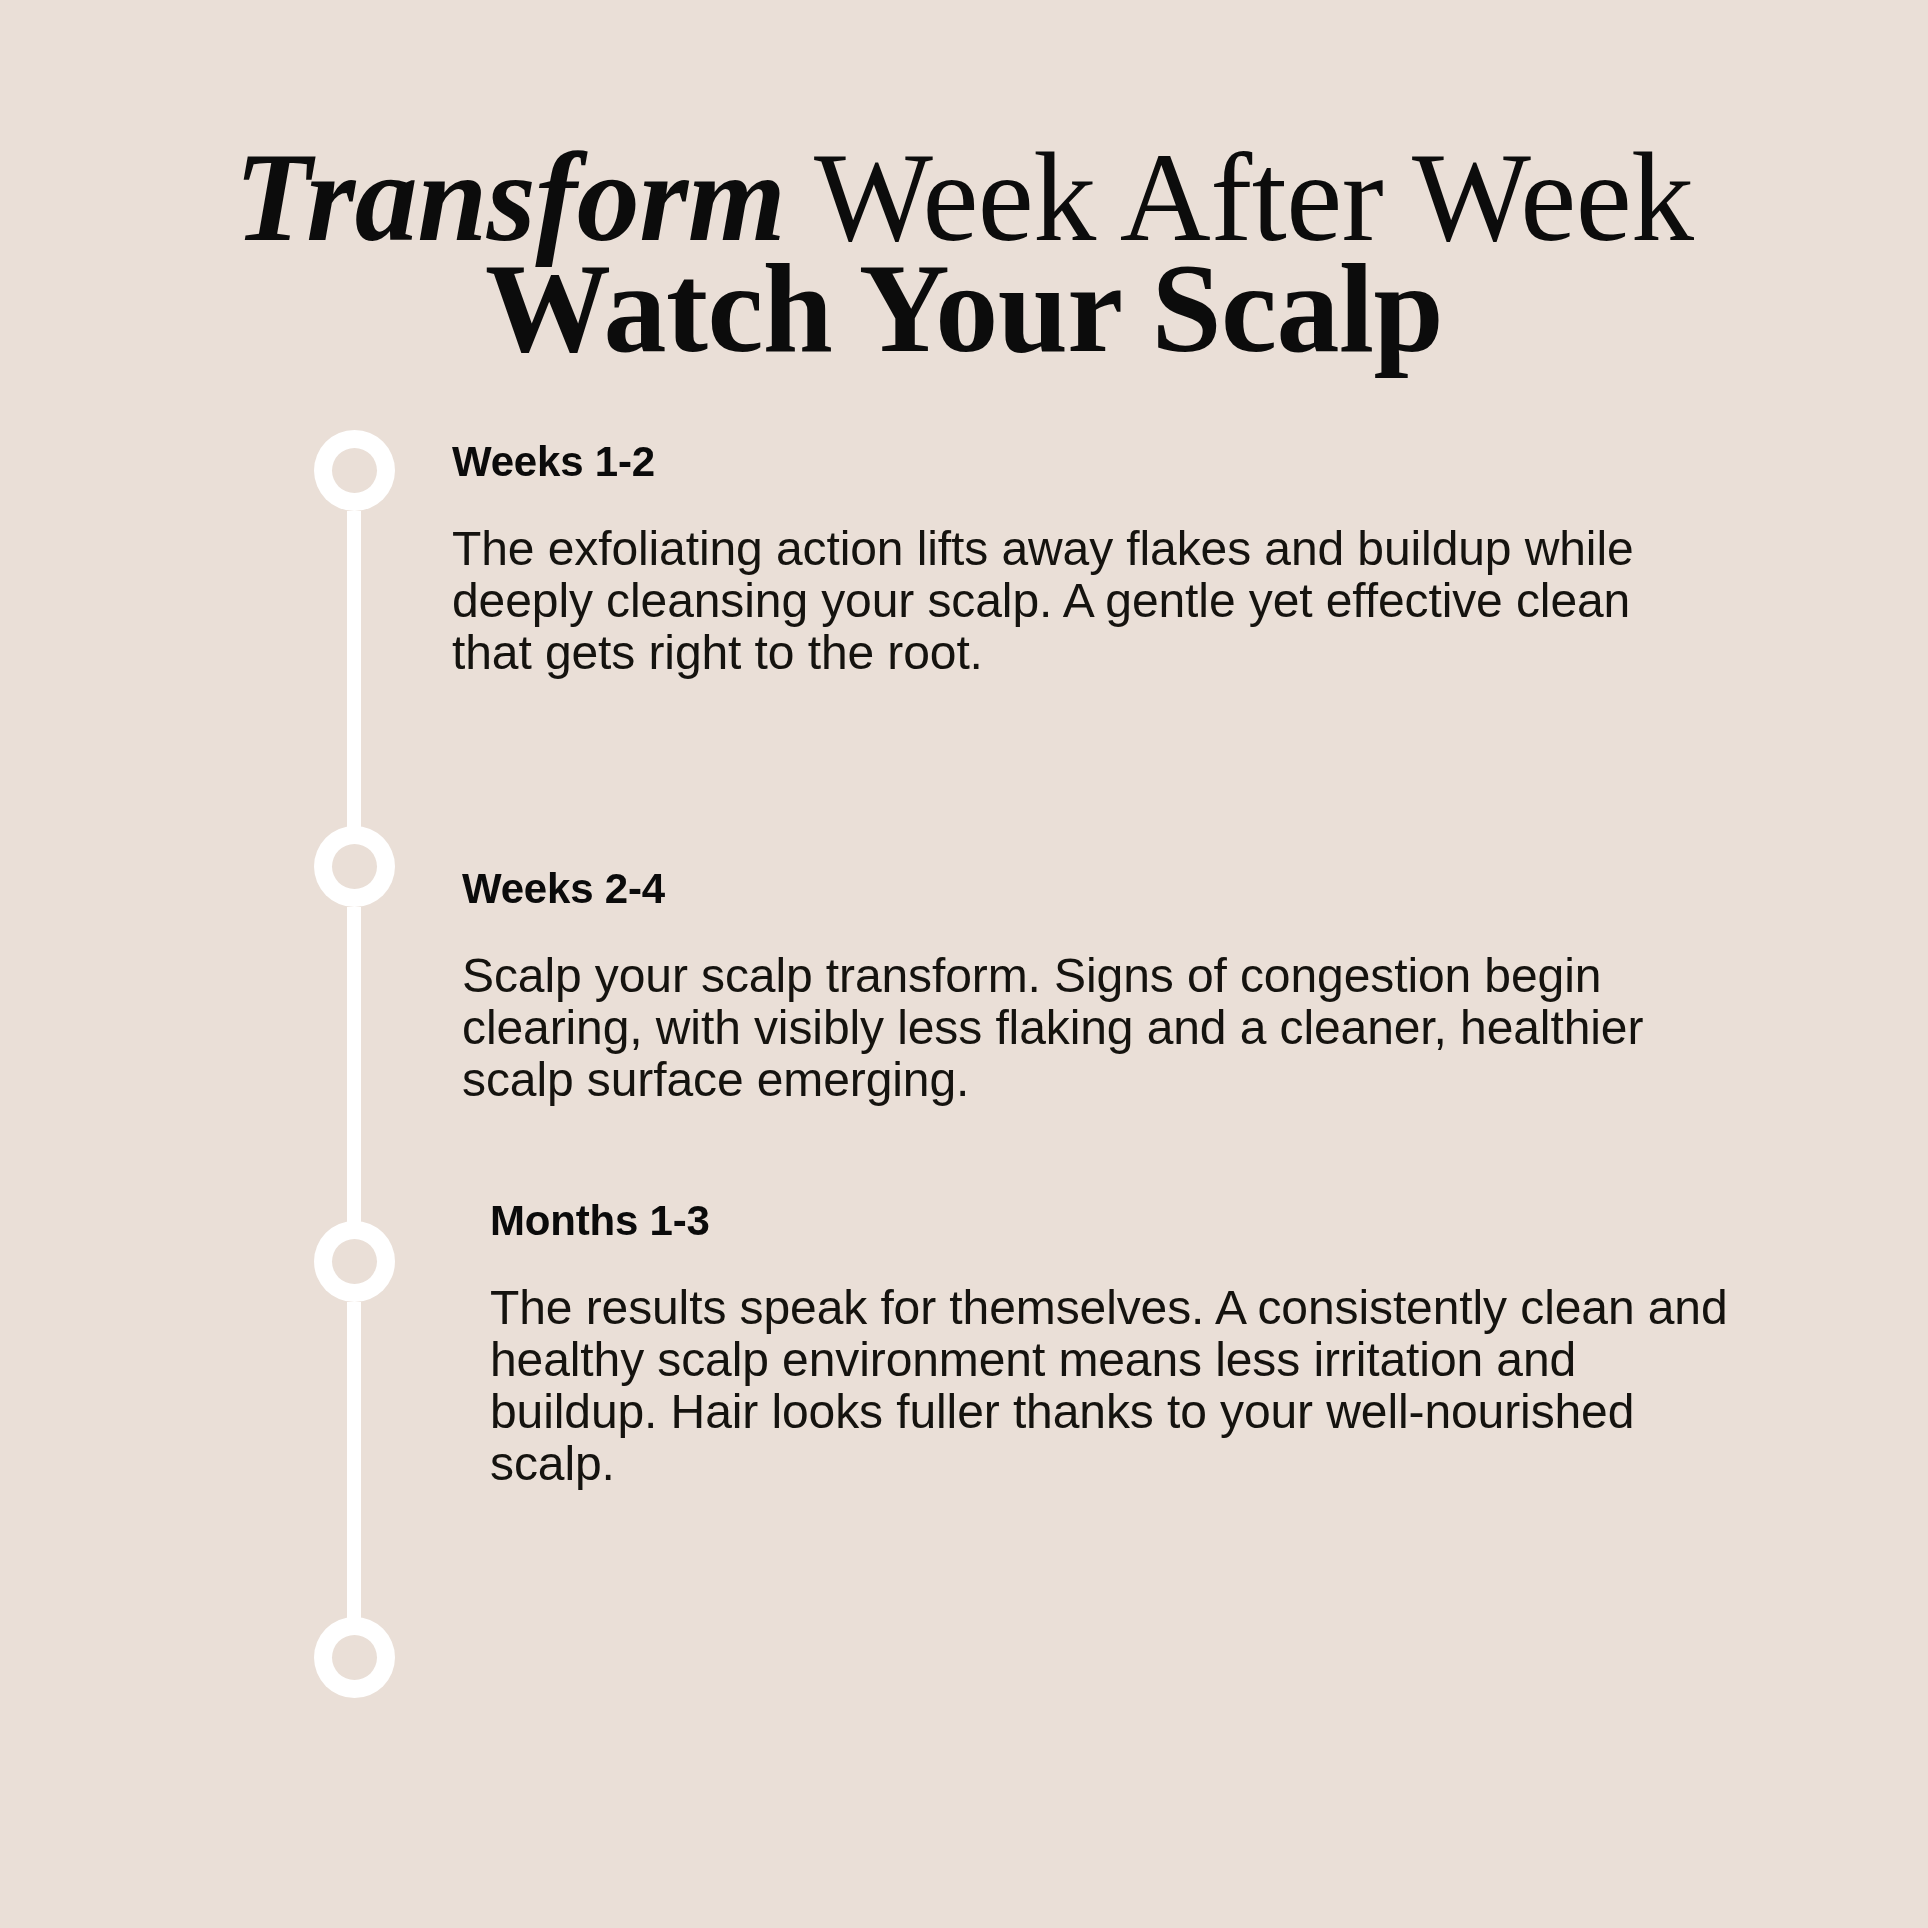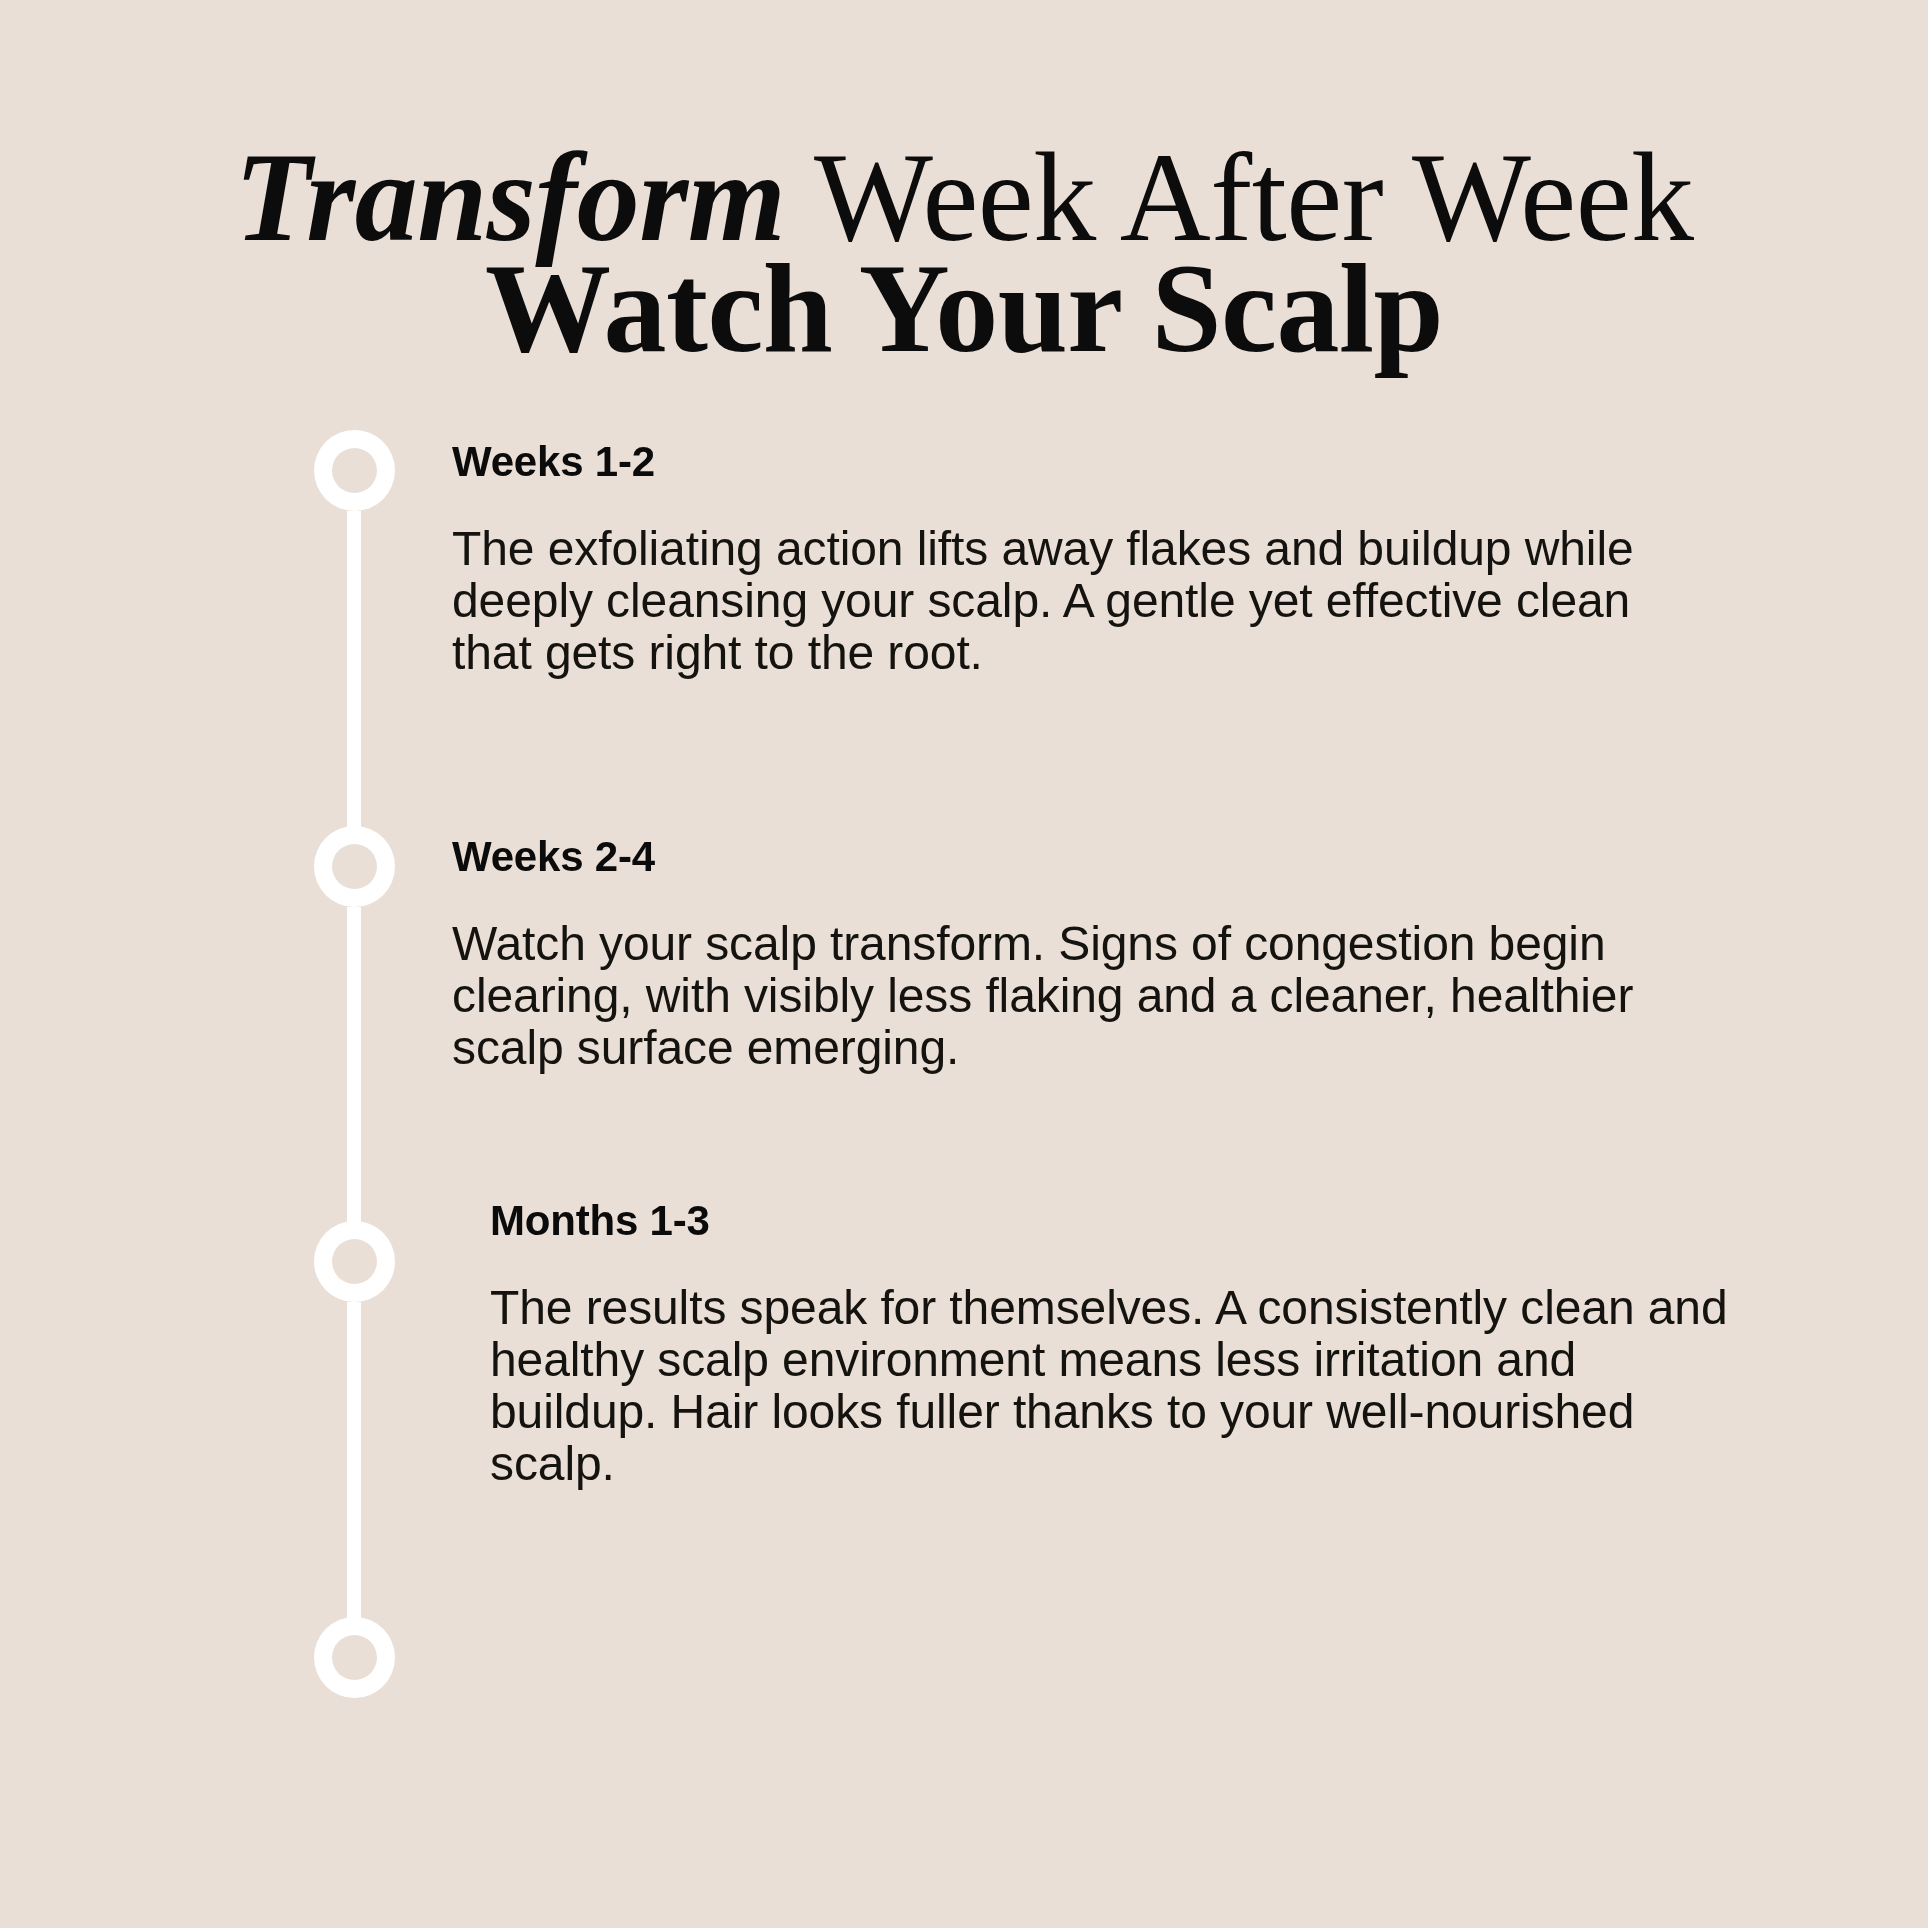--- a/index.html
+++ b/index.html
@@ -131,23 +131,23 @@
     <div class="node" style="top:430px;"></div>
     <div class="node" style="top:826px;"></div>
     <div class="node" style="top:1221px;"></div>
     <div class="node" style="top:1617px;"></div>
 
     <div class="entry" style="top:439px;">
       <p class="entry-label">Weeks 1-2</p>
       <p class="entry-body">The exfoliating action lifts away flakes and buildup while deeply cleansing your scalp. A gentle yet effective clean that gets right to the root.</p>
     </div>
 
-    <div class="entry" style="top:834px;">
+    <div class="entry" style="top:866px;margin-left:10px;">
       <p class="entry-label">Weeks 2-4</p>
-      <p class="entry-body">Watch your scalp transform. Signs of congestion begin clearing, with visibly less flaking and a cleaner, healthier scalp surface emerging.</p>
+      <p class="entry-body">Scalp your scalp transform. Signs of congestion begin clearing, with visibly less flaking and a cleaner, healthier scalp surface emerging.</p>
     </div>
 
     <div class="entry" style="top:1198px;margin-left:38px;">
       <p class="entry-label">Months 1-3</p>
       <p class="entry-body">The results speak for themselves. A consistently clean and healthy scalp environment means less irritation and buildup. Hair looks fuller thanks to your well-nourished scalp.</p>
     </div>
 
 
   </div>
 </div>

